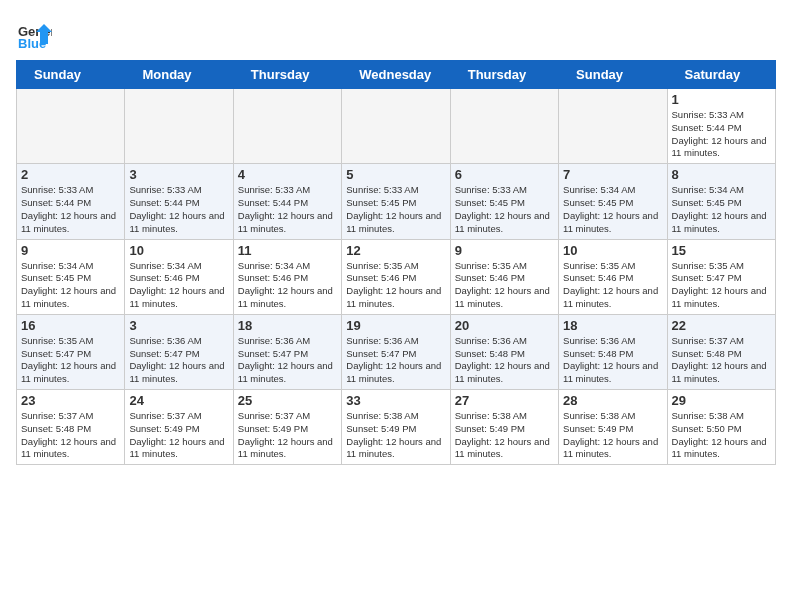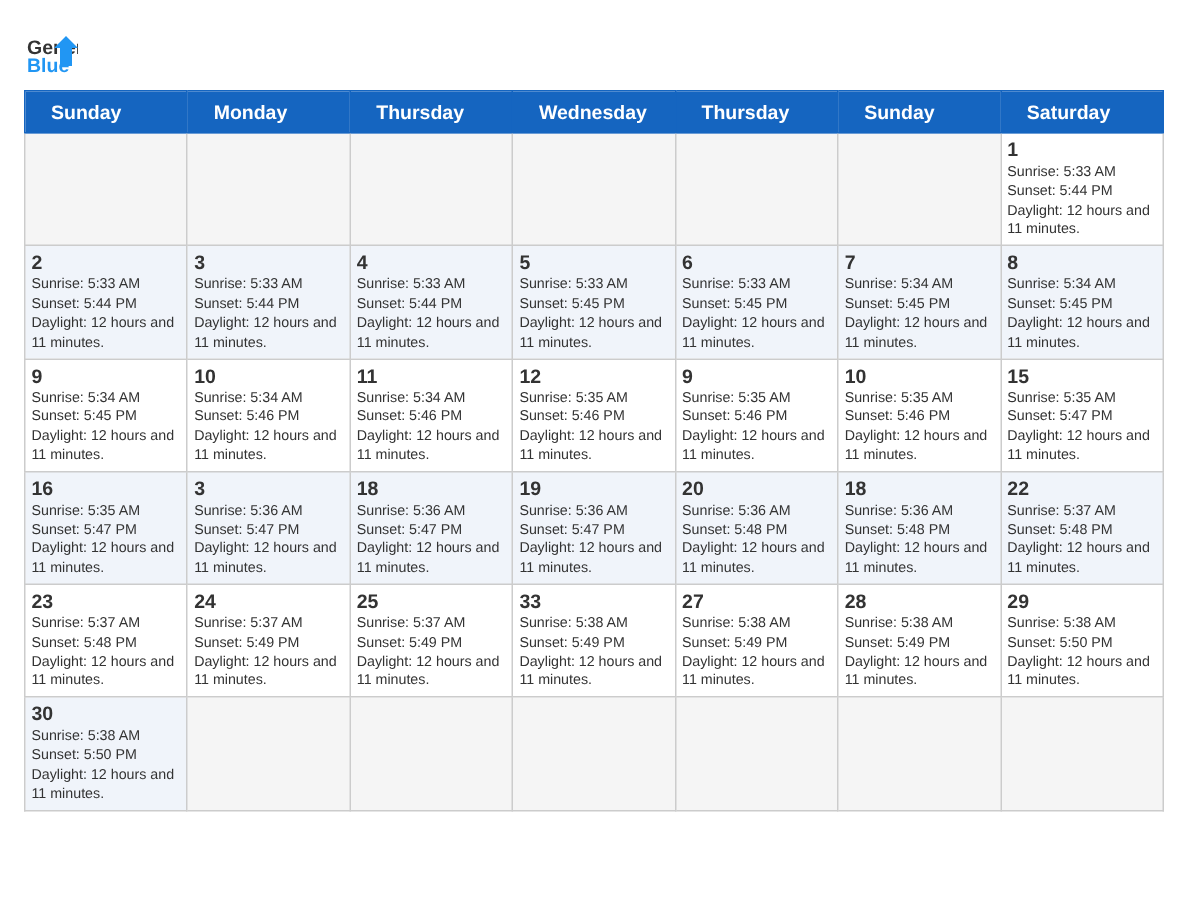--- a/index.html
+++ b/index.html
@@ -299,28 +299,14 @@
 Sunset: 5:49 PM
 Daylight: 12 hours and 11 minutes.</div>
         </td>
         <td>
           <span class="day-num">29</span>
           <div class="day-info">Sunrise: 5:38 AM
 Sunset: 5:50 PM
 Daylight: 12 hours and 11 minutes.</div>
         </td>
       </tr>
-      <tr>
-        <td>
-          <span class="day-num">30</span>
-          <div class="day-info">Sunrise: 5:38 AM
-Sunset: 5:50 PM
-Daylight: 12 hours and 11 minutes.</div>
-        </td>
-        <td class="empty"></td>
-        <td class="empty"></td>
-        <td class="empty"></td>
-        <td class="empty"></td>
-        <td class="empty"></td>
-        <td class="empty"></td>
-      </tr>
     </tbody>
 </table>
 
 </body></html>

